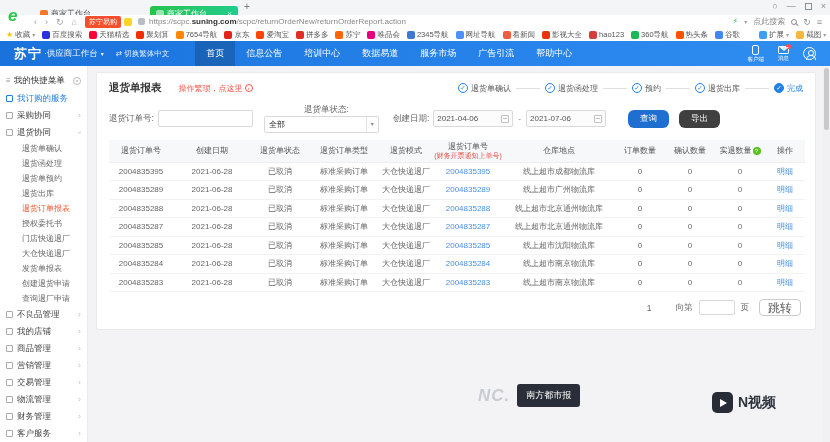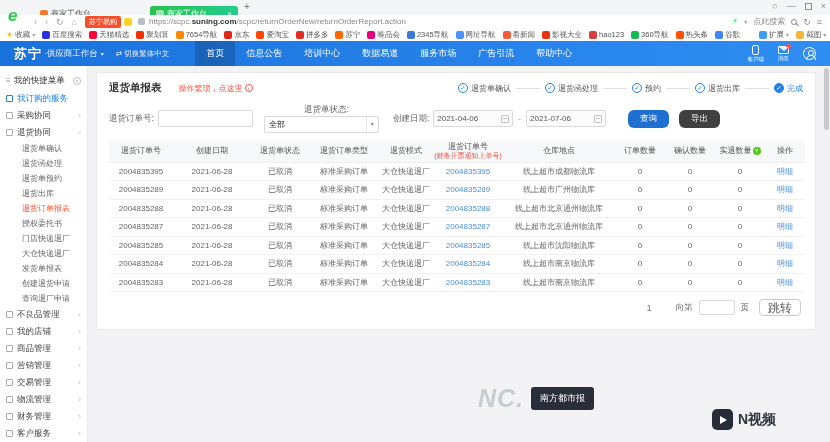--- a/index.html
+++ b/index.html
@@ -146,24 +146,24 @@
 
   .pager { display:flex; align-items:center; justify-content:flex-end; gap:6px;
            padding:7px 14px; font-size:8.5px; color:#666; }
   .pg-num { margin-right:18px; }
   .pg-input { width:36px; height:15px; border:1px solid #d9d9d9; border-radius:2px; }
   .pg-btn { height:17px; border:1px solid #ccc; border-radius:4px; background:#fff; color:#555;
             font-size:12px; padding:0 8px; margin-left:4px; cursor:pointer; font-family:inherit; }
 
   
   .wm-nc { position:absolute; left:478px; top:318px; display:flex; align-items:center; gap:7px; opacity:.95; }
-  .wm-nc .nc { font-size:25px; font-weight:bold; font-style:italic; color:#c6cad2; letter-spacing:1px; }
+  .wm-nc .nc { font-size:17px; font-weight:bold; font-style:italic; color:#c6cad2; letter-spacing:1px; }
   .wm-nc .ncbadge { background:#20242e; color:#fff; font-size:9px; padding:5px 9px; border-radius:3px;
                     white-space:nowrap; }
-  .wm-nv { position:absolute; left:712px; top:343px; display:flex; align-items:center; gap:5px; }
+  .wm-nv { position:absolute; left:712px; top:326px; display:flex; align-items:center; gap:5px; }
   .wm-nv .play { width:21px; height:21px; background:#272c37; border-radius:5px; display:flex;
                  align-items:center; justify-content:center; }
   .wm-nv .tri { width:0; height:0; border-left:7px solid #fff; border-top:4.5px solid transparent;
                 border-bottom:4.5px solid transparent; margin-left:2px; }
   .wm-nv .nvtext { font-size:14px; font-weight:bold; color:#2e333d; }
 
   .scrollbar { position:absolute; right:0; top:0; width:7px; height:376px; background:#f1f1f1; }
   .scroll-thumb { position:absolute; right:1px; top:2px; width:5px; height:62px; background:#c9c9c9;
                   border-radius:3px; }
 </style>

